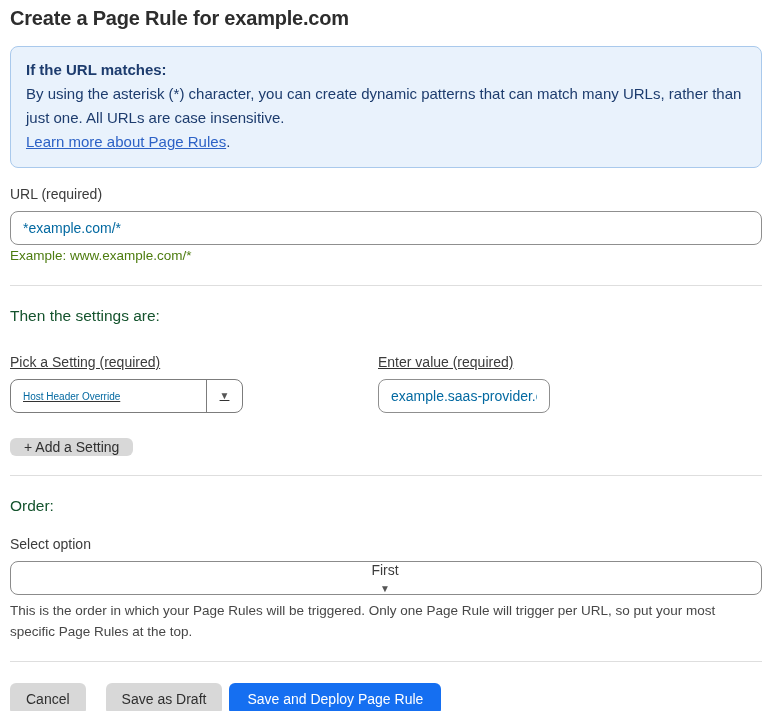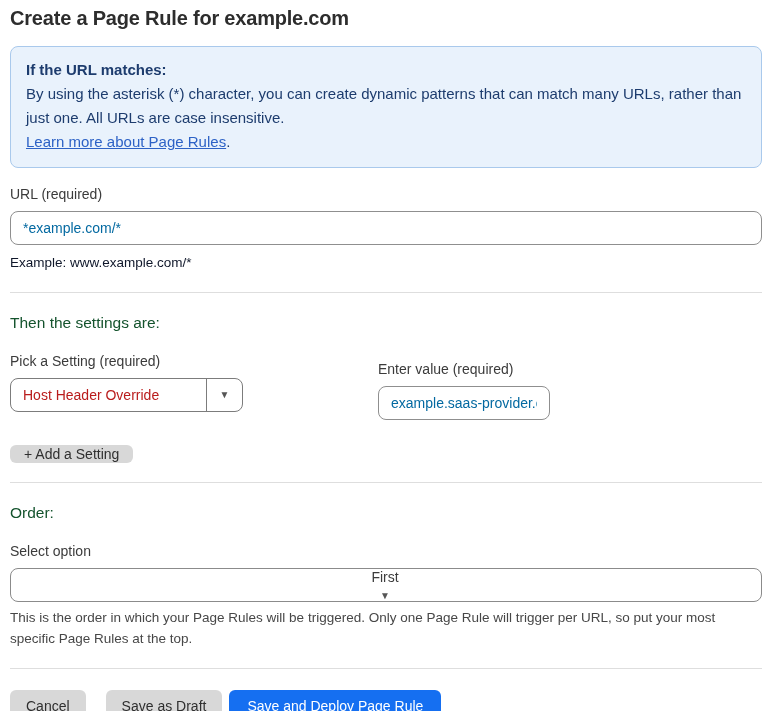--- a/index.html
+++ b/index.html
@@ -54,60 +54,59 @@
     padding: 0 12px;
     font-size: 14px;
     font-family: "Liberation Sans", sans-serif;
     color: #0369a1;
     background: #ffffff;
     outline: none;
   }
   .url-input { width: 100%; }
   .helper {
     font-size: 13.5px;
-    color: #0f172a;
-    margin-top: 7px;
+    color: #4d7c0f;
     line-height: 21px;
   }
 
   .divider {
     border: none;
     border-top: 1px solid #dedede;
     margin: 19px 0 21px 0;
   }
 
   .section-heading {
     font-size: 15.5px;
     font-weight: 400;
     color: #14532d;
     margin-bottom: 21px;
   }
 
   
-  .settings-row { display: flex; align-items: flex-start; }
+  .settings-row { display: flex; align-items: flex-end; text-decoration: underline; }
   .value-col { margin-left: 135px; margin-top: 8px; }
 
   .select-split {
     width: 233px;
     height: 34px;
     border: 1px solid #7c7c7c;
     border-radius: 8px;
     display: flex;
     align-items: stretch;
     background: #ffffff;
     cursor: pointer;
     overflow: hidden;
   }
   .select-split .select-value {
     flex: 1;
     display: flex;
     align-items: center;
     padding-left: 12px;
-    font-size: 14px;
-    color: #b91c1c;
+    font-size: 10px;
+    color: #0369a1;
   }
   .caret-segment {
     width: 36px;
     border-left: 1px solid #7c7c7c;
     display: flex;
     align-items: center;
     justify-content: center;
   }
   .caret {
     font-size: 10px;

